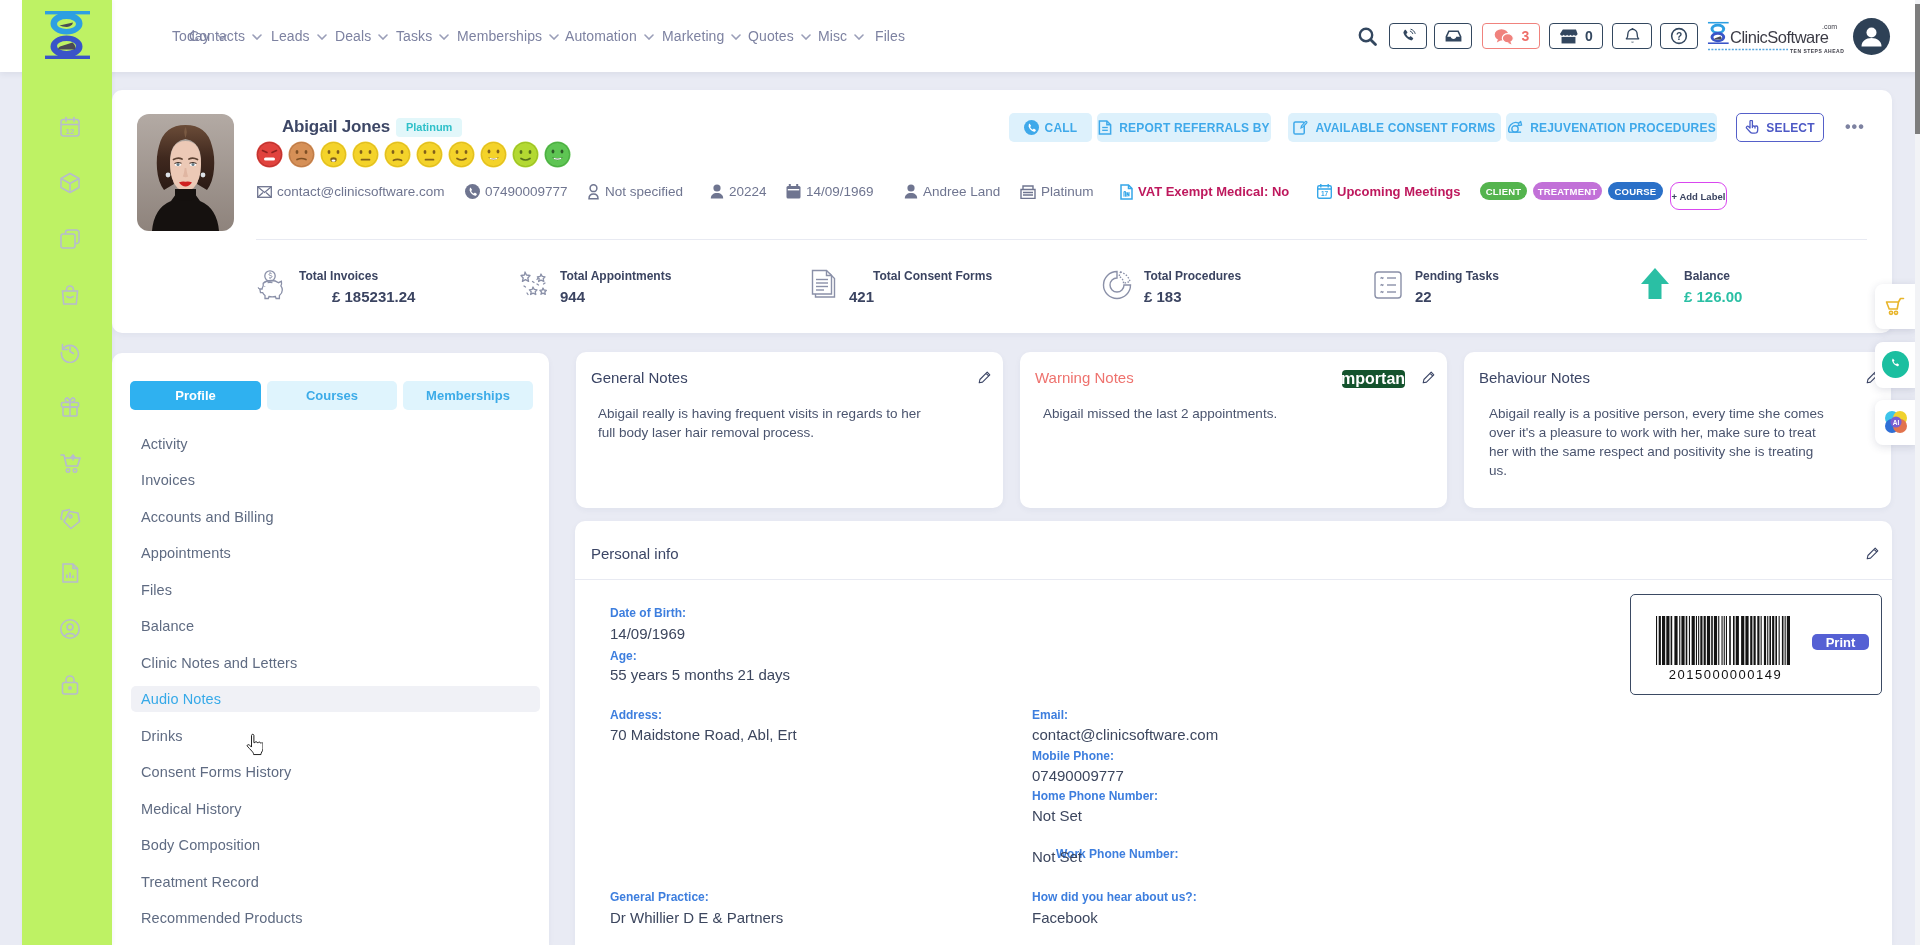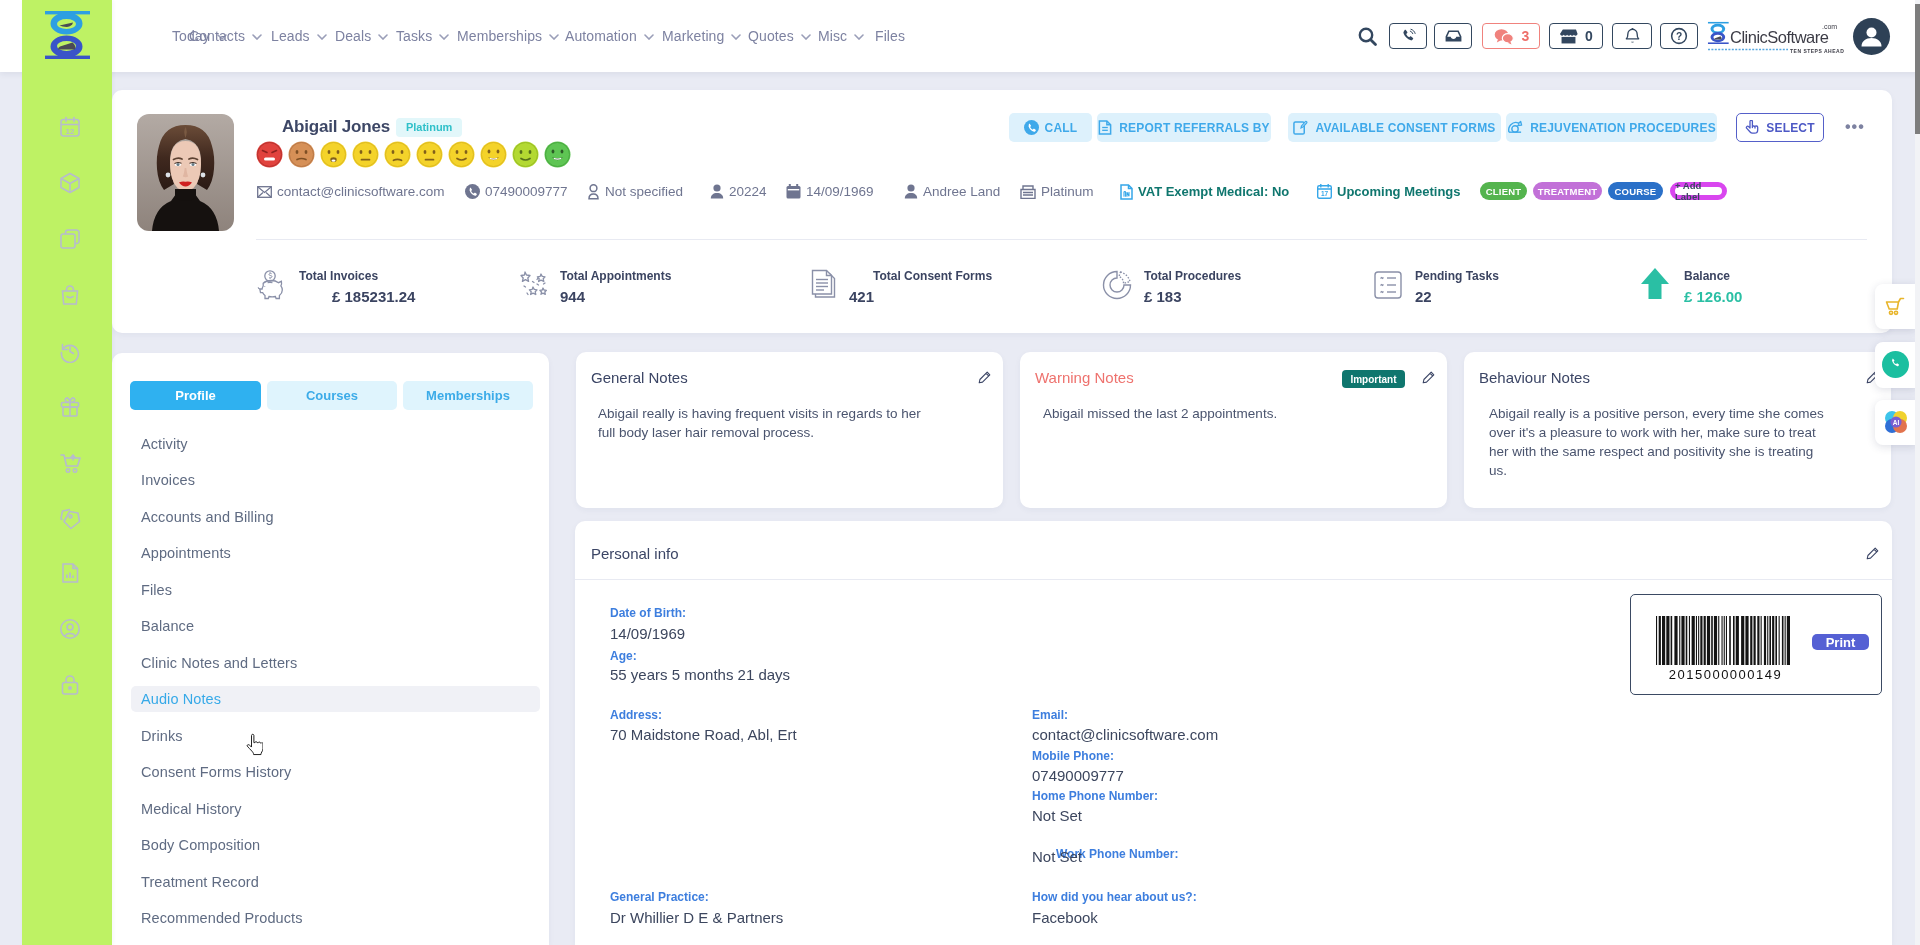--- a/index.html
+++ b/index.html
@@ -16,21 +16,21 @@
 #sidebar { position:absolute; left:0; top:0; width:90px; height:945px; background:#bef264; z-index:6; box-shadow:1px 0 4px rgba(40,50,90,0.05);margin-left:22px; }
 .sideicon { position:absolute; left:36px; width:24px; height:24px; }
 
 .tbtn { position:absolute; top:23px; height:26px; border:1.5px solid #33475f; border-radius:4px; background:#fff; display:flex; align-items:center; justify-content:center; }
 .tbtn.red { border-color:#f0827d; }
 
 #name { font-size:17px; font-weight:700; color:#3d4766; letter-spacing:-0.2px; }
 .badge-platinum { background:#e2f7fa; color:#2fc0c9; font-size:11px; font-weight:700; padding:0 10px; height:19px; display:inline-flex; align-items:center; border-radius:4px; margin-left:6px; }
 .meta { color:#6f7590; font-size:13.5px; font-weight:400; }
 .mitem { top:93px; height:17px; display:flex; align-items:center; gap:5px; }
-.bluelink { color:#0f766e; font-size:13px; font-weight:700; }
+.bluelink { color:#be185d; font-size:13px; font-weight:700; }
 .hbtn { position:absolute; top:23px; height:29px; background:#ddf1fc; border-radius:5px; color:#3fa9ea; font-size:12px; font-weight:700; letter-spacing:0.2px; display:flex; align-items:center; justify-content:center; }
 .pill { height:18px; border-radius:9px; color:#fff; font-size:9.5px; font-weight:700; display:inline-flex; align-items:center; justify-content:center; letter-spacing:0.2px; }
 .statlabel { font-size:12px; font-weight:700; color:#3b4461; }
 .statval { font-size:15px; font-weight:700; color:#3b4461; }
 
 .tab { position:absolute; top:28px; height:29px; border-radius:5px; font-size:13px; font-weight:700; display:flex; align-items:center; justify-content:center; }
 .menuitem { position:absolute; left:29px; font-size:14.5px; color:#5f6b82; font-weight:400; letter-spacing:0.1px; }
 
 .ntitle { font-size:15px; font-weight:400; color:#3b4565; }
 .nbody { font-size:13.5px; color:#4a546e; line-height:19px; font-weight:400; }
@@ -439,21 +439,21 @@
       <svg width="15" height="15" viewBox="0 0 15 15">
         <rect x="0.7" y="1.7" width="13.6" height="12.6" rx="1.5" fill="none" stroke="#36a7e9" stroke-width="1.4"></rect>
         <path d="M3.8 0v3.4M11.2 0v3.4M0.7 5h13.6" stroke="#36a7e9" stroke-width="1.4"></path>
         <text x="7.5" y="12" text-anchor="middle" font-size="6.5" font-weight="bold" fill="#36a7e9" font-family="Liberation Sans">17</text>
       </svg>
       <span class="bluelink">Upcoming Meetings</span>
     </div>
   <div class="abs pill" style="left:1368px; top:92px; width:47px; background:#54b44e;">CLIENT</div>
   <div class="abs pill" style="left:1421px; top:92px; width:69px; background:#c271d8;">TREATMENT</div>
   <div class="abs pill" style="left:1496px; top:92px; width:55px; background:#2a70c8;">COURSE</div>
-  <div class="abs" style="left:1558px; top:92px; width:57px; height:18px; border-radius:9px; border:5px solid #d946ef; background:#fff; color:#3b4461; font-size:9.5px; font-weight:700; display:inline-flex; align-items:center; justify-content:center;">+ Add Label</div>
+  <div class="abs" style="left:1558px; top:92px; width:57px; height:28px; border-radius:9px; border:1px solid #d946ef; background:#fff; color:#3b4461; font-size:9.5px; font-weight:700; display:inline-flex; align-items:center; justify-content:center;">+ Add Label</div>
 
   <div class="hbtn" style="left:897px; width:83px;"><svg width="15" height="15" viewBox="0 0 16 16" style="margin-right:6px;">
         <circle cx="8" cy="8" r="8" fill="#3fa9ea"></circle>
         <path d="M5.2 4.3c.3-.3.8-.25 1.05.05l1.1 1.45c.2.3.17.6-.05.85l-.6.65c-.1.15-.15.4-.05.55.5.95 1.3 1.75 2.25 2.25.15.1.4.05.55-.05l.65-.6c.25-.22.55-.25.85-.05l1.45 1.1c.3.25.35.75.05 1.05l-.65.65c-.3.3-.7.4-1.05.3a9.1 9.1 0 0 1-5.9-5.9c-.1-.35 0-.75.3-1.05z" fill="#fff"></path>
       </svg>CALL</div>
   <div class="hbtn" style="left:985px; width:174px;"><svg width="14" height="15" viewBox="0 0 14 16" style="margin-right:7px;">
         <path d="M1 1h8l4 4v10H1z" fill="none" stroke="#3fa9ea" stroke-width="1.6"></path>
         <path d="M9 1v4h4" fill="none" stroke="#3fa9ea" stroke-width="1.6"></path>
         <line x1="4" y1="8" x2="10" y2="8" stroke="#3fa9ea" stroke-width="1.4"></line>
         <line x1="4" y1="11" x2="10" y2="11" stroke="#3fa9ea" stroke-width="1.4"></line>
@@ -563,21 +563,21 @@
 
 <div class="card" id="gencard" style="left:576px; top:352px; width:427px; height:156px;">
   <div class="abs ntitle" style="left:15px; top:17px;">General Notes</div>
   <svg class="abs pencil" style="left:402px; top:19px;" width="13" height="13" viewBox="0 0 13 13">
       <path d="M9.2 1.2l2.6 2.6-7.3 7.3-3.3.7.7-3.3z M8.2 2.4l2.4 2.4" fill="none" stroke="#3b4565" stroke-width="1.1" stroke-linejoin="round"></path>
     </svg>
   <div class="abs nbody" style="left:22px; top:52px; width:334px;">Abigail really is having frequent visits in regards to her full body laser hair removal process.</div>
 </div>
 <div class="card" id="warncard" style="left:1020px; top:352px; width:427px; height:156px;">
   <div class="abs ntitle" style="left:15px; top:17px; color:#ee726e;">Warning Notes</div>
-  <div class="abs" style="left:322px; top:18px; width:63px; height:18px; background:#0f766e; border-radius:4px; color:#fff; font-size:10px; font-weight:700; display:flex; align-items:center; justify-content:center;">Important</div>
+  <div class="abs" style="left:322px; top:18px; width:63px; height:18px; background:#14532d; border-radius:4px; color:#fff; font-size:16px; font-weight:700; display:flex; align-items:center; justify-content:center;">Important</div>
   <svg class="abs pencil" style="left:402px; top:19px;" width="13" height="13" viewBox="0 0 13 13">
       <path d="M9.2 1.2l2.6 2.6-7.3 7.3-3.3.7.7-3.3z M8.2 2.4l2.4 2.4" fill="none" stroke="#3b4565" stroke-width="1.1" stroke-linejoin="round"></path>
     </svg>
   <div class="abs nbody" style="left:23px; top:52px; width:340px;">Abigail missed the last 2 appointments.</div>
 </div>
 <div class="card" id="behcard" style="left:1464px; top:352px; width:427px; height:156px;">
   <div class="abs ntitle" style="left:15px; top:17px;">Behaviour Notes</div>
   <svg class="abs pencil" style="left:402px; top:19px;" width="13" height="13" viewBox="0 0 13 13">
       <path d="M9.2 1.2l2.6 2.6-7.3 7.3-3.3.7.7-3.3z M8.2 2.4l2.4 2.4" fill="none" stroke="#3b4565" stroke-width="1.1" stroke-linejoin="round"></path>
     </svg>

